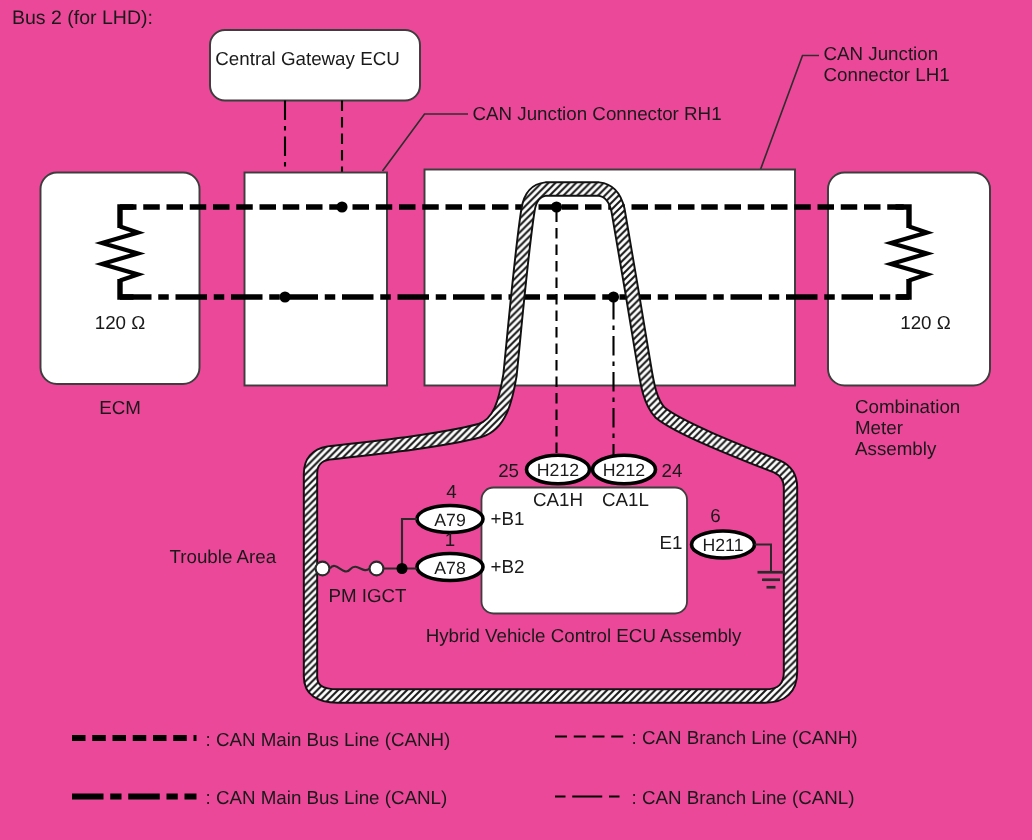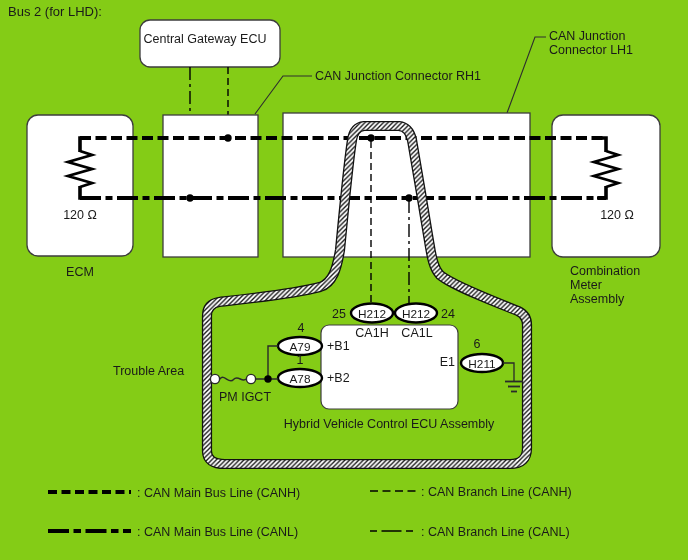--- a/index.html
+++ b/index.html
@@ -1,16 +1,16 @@
 <!DOCTYPE html>
 <html><head>
 <meta charset="utf-8">
 <style>
   html,body{margin:0;padding:0;background:#ffffff;}
-  .stage{position:relative;width:688px;height:560px;background:#84cc16;overflow:hidden;}
+  .stage{position:relative;width:688px;height:560px;background:#ec4899;overflow:hidden;}
   svg{display:block;}
   text{font-family:"Liberation Sans", sans-serif;fill:#1a1a1a;}
   .lbl{font-size:12.5px;}
   .oval-txt{font-size:11.8px;}
   .title{font-size:13px;}
 </style>
 </head>
 <body>
 
 <div class="stage">

